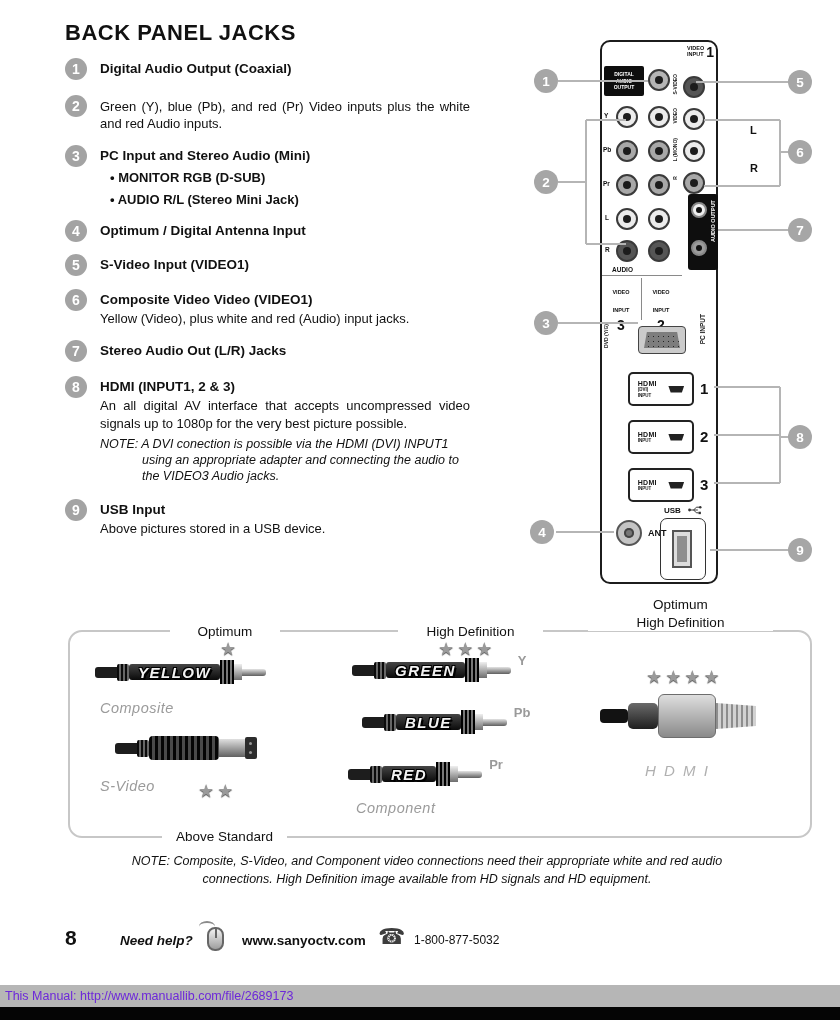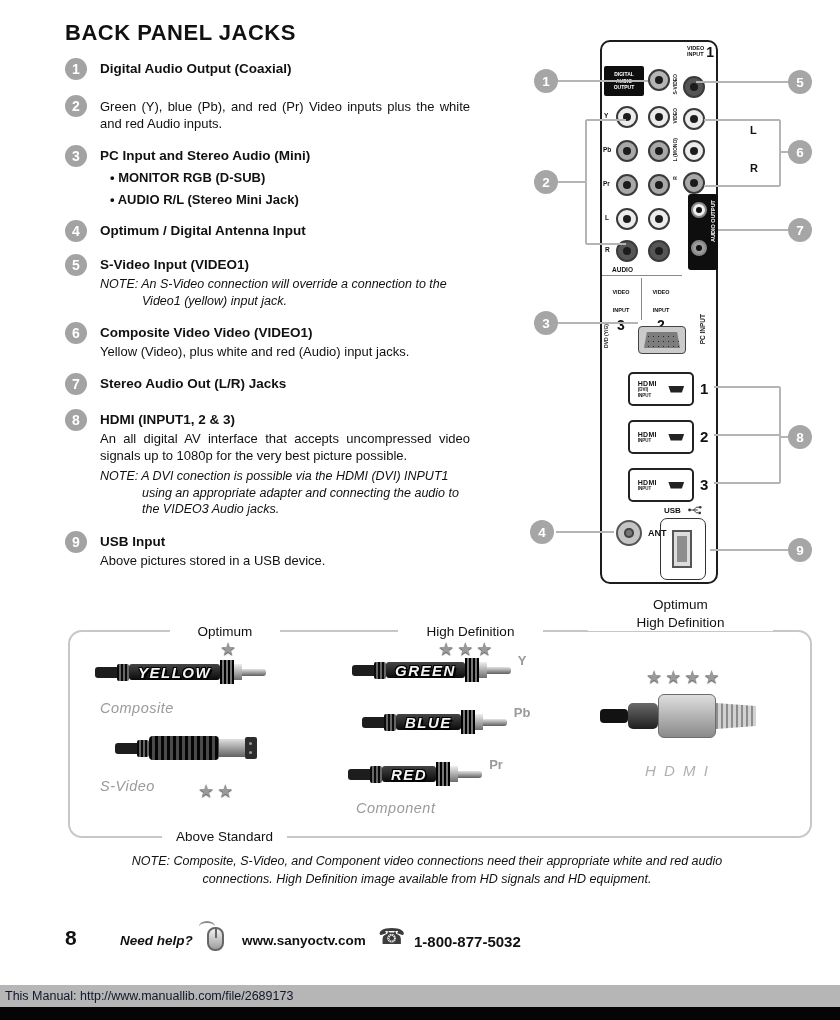--- a/index.html
+++ b/index.html
@@ -101,23 +101,23 @@
   .bottom-note { position:absolute; left:112px; top:852px; width:630px; font-size:12.5px; font-style:italic; line-height:1.45; text-align:center; }
 
   
   .page-num { position:absolute; left:65px; top:926px; font-size:21px; font-weight:bold; }
   .need-help { position:absolute; left:120px; top:933px; font-size:13.5px; font-weight:bold; font-style:italic; }
   .mouse-icon { position:absolute; left:207px; top:927px; width:17px; height:24px; border:2px solid #666; border-radius:8px; background:linear-gradient(#f2f2f2,#9e9e9e); }
   .mouse-icon::before { content:""; position:absolute; left:50%; top:0; margin-left:-1px; height:9px; border-left:2px solid #666; }
   .mouse-icon::after { content:""; position:absolute; left:-10px; top:-8px; width:16px; height:9px; border-top:2px solid #8b8b8b; border-radius:50%; }
   .website { position:absolute; left:242px; top:933px; font-size:13.5px; font-weight:bold; }
   .phone-icon { position:absolute; left:378px; top:924px; font-size:22px; color:#3d3d3d; }
-  .phone-number { position:absolute; left:414px; top:933px; font-size:15px; font-weight:bold; }
-
-  .manual-bar { position:absolute; left:0; right:0; bottom:13px; height:22px; background:#b6b6b6; display:flex; align-items:center; padding-left:5px; font-size:12.5px; color:#0f172a; }
+  .phone-number { position:absolute; left:414px; top:933px; font-size:12px; font-weight:normal; }
+
+  .manual-bar { position:absolute; left:0; right:0; bottom:13px; height:22px; background:#b6b6b6; display:flex; align-items:center; padding-left:5px; font-size:12.5px; color:#6d28d9; }
   .black-bar { position:absolute; left:0; right:0; bottom:0; height:13px; background:#050505; }
   .pre { white-space:pre-line; }
 </style>
 </head>
 <body>
 
 <div class="page">
 
   <div class="doc-title">BACK PANEL JACKS</div>
 
@@ -145,21 +145,20 @@
     <div class="jack-item">
       <div class="num-badge">4</div>
       <div class="item-content">
           <div class="item-title">Optimum / Digital Antenna Input</div>
         </div>
     </div>
     <div class="jack-item">
       <div class="num-badge">5</div>
       <div class="item-content">
         <div class="item-title">S-Video Input (VIDEO1)</div>
-        <div class="item-note">NOTE: An S-Video connection will override a connection to the Video1 (yellow) input jack.</div>
       </div>
     </div>
     <div class="jack-item">
       <div class="num-badge">6</div>
       <div class="item-content">
         <div class="item-title">Composite Video Video (VIDEO1)</div>
         <div class="item-body">Yellow (Video), plus white and red (Audio) input jacks.</div>
       </div>
     </div>
     <div class="jack-item">

